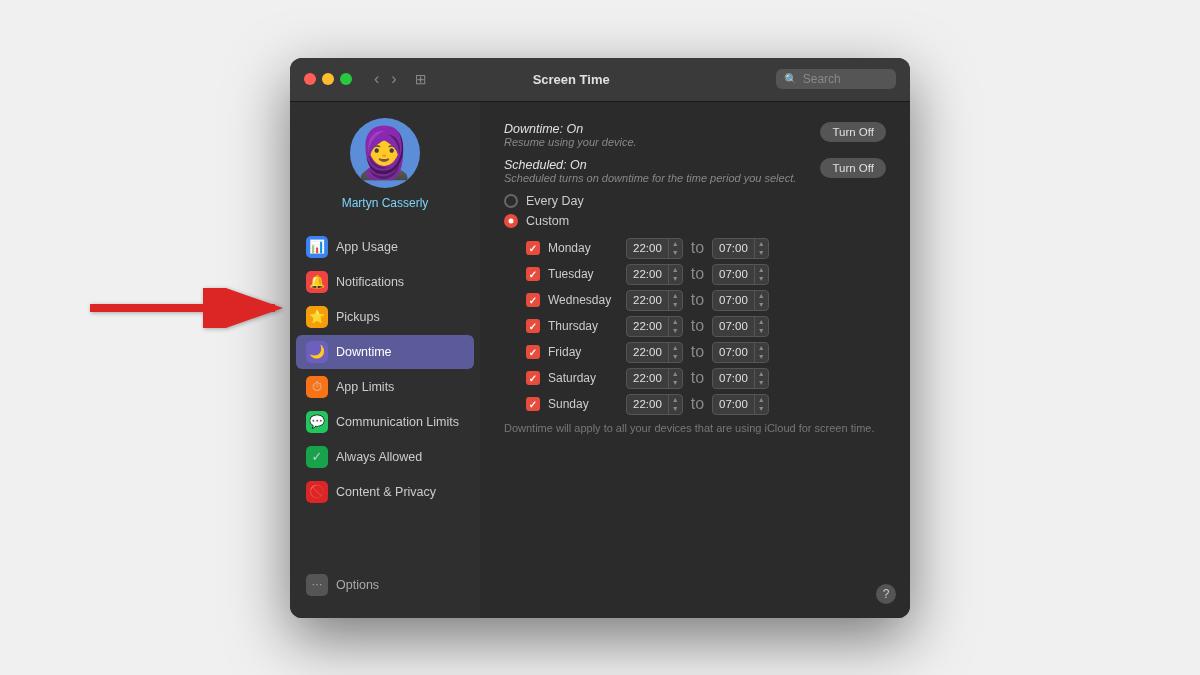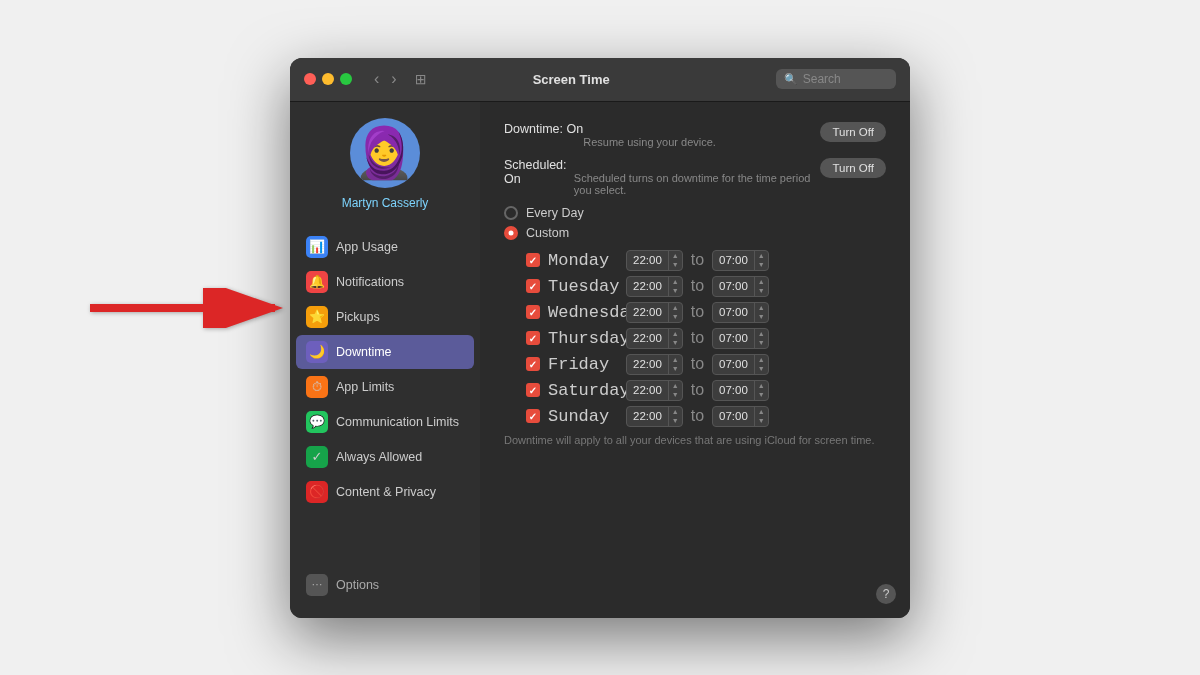--- a/index.html
+++ b/index.html
@@ -236,33 +236,34 @@
 
     .setting-row {
       display: flex;
       align-items: flex-start;
       justify-content: space-between;
       margin-bottom: 10px;
     }
 
     .setting-label-group {
       display: flex;
-      flex-direction: row;
+      flex-direction: column;
+      font-style: italic;
     }
 
     .setting-label {
       font-size: 12.5px;
       color: #e0e0e0;
       font-weight: 500;
     }
 
     .setting-sublabel {
       font-size: 11px;
       color: #888;
-      margin-top: 14px;
+      margin-top: 0;
     }
 
     .turn-off-btn {
       background: #555;
       border: none;
       color: #e0e0e0;
       font-size: 11.5px;
       padding: 4px 12px;
       border-radius: 10px;
       cursor: pointer;
@@ -334,22 +335,21 @@
     }
     .checkbox::after {
       content: '✓';
       color: white;
       font-size: 10px;
       font-weight: bold;
     }
 
     .day-name {
       width: 70px;
-      font-size: 17px;
-      font-family: Liberation Mono, monospace;
+      font-size: 12px;
     }
 
     .time-input {
       display: flex;
       align-items: center;
       background: #3d3d3d;
       border: 1px solid #555;
       border-radius: 4px;
       overflow: hidden;
       height: 21px;

